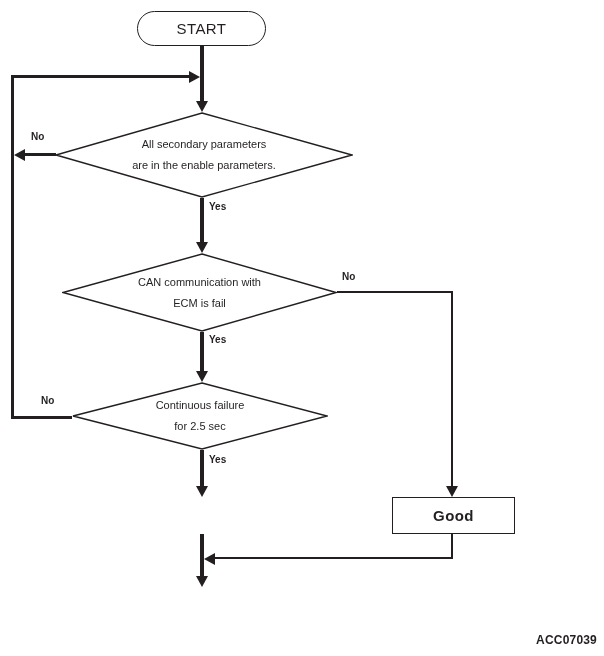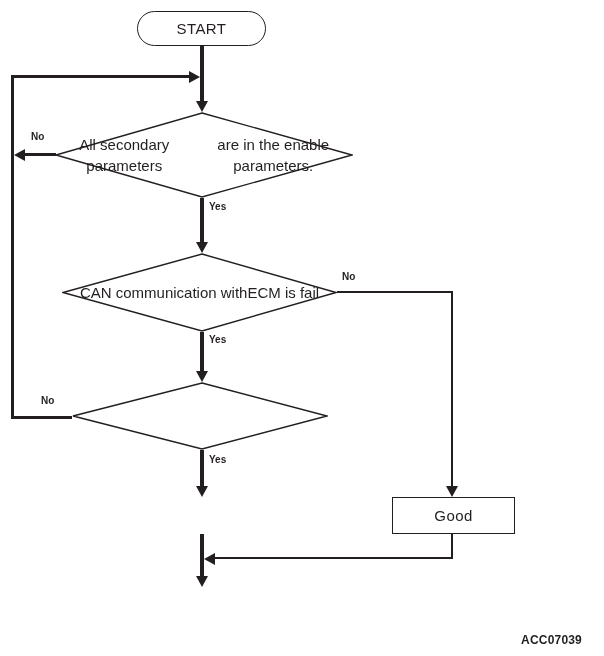--- a/index.html
+++ b/index.html
@@ -26,30 +26,30 @@
     border: 1.4px solid #231f20;
     box-sizing: border-box;
     font-size: 15px;
     letter-spacing: 0.4px;
   }
   .terminal { border-radius: 18px; }
   .dsvg { position: absolute; }
   .dtext {
     position: absolute;
     display: flex;
-    flex-direction: row;
+    flex-direction: column;
     align-items: center;
     justify-content: center;
     text-align: center;
-    font-size: 15px;
+    font-size: 11px;
     line-height: 21px;
     pointer-events: none;
   }
   .elabel { position: absolute; font-size: 10px; background: transparent; font-weight: bold; }
-  .figcode { position: absolute; right: 22px; top: 633px; font-size: 12px; font-weight: bold; letter-spacing: 0.2px; }
+  .figcode { position: absolute; right: 7px; top: 633px; font-size: 12px; font-weight: bold; letter-spacing: 0.2px; }
 </style>
 </head>
 <body>
 
 <div class="canvas">
 
   <div class="ln" style="left:200px; top:46px; width:4px; height:57px;"></div>
   <div class="arr down" style="left:196px; top:101px;"></div>
 
   <div class="ln" style="left:12px; top:75px; width:177px; height:3px;"></div>
@@ -93,27 +93,31 @@
     <polygon points="140,1 274,39.5 140,78 1,39.5" fill="#ffffff" stroke="#231f20" stroke-width="1.4"></polygon>
   </svg>
   <div class="dtext" style="left:62px; top:253px; width:275px; height:79px;">
     <div>CAN communication with</div>
     <div>ECM is fail</div>
   </div>
 
   <svg class="dsvg" style="left:72px; top:382px;" width="256" height="68">
     <polygon points="130,1 255,34 130,67 1,34" fill="#ffffff" stroke="#231f20" stroke-width="1.4"></polygon>
   </svg>
+  <div class="dtext" style="left:72px; top:382px; width:256px; height:68px;">
+    <div>Continuous failure</div>
+    <div>for 2.5 sec</div>
+  </div>
 
   <div class="node terminal" style="left:137px; top:11px; width:129px; height:35px;">
     <span>START</span>
   </div>
 
 
-  <div class="node" style="left:392px; top:497px; width:123px; height:37px;">
+  <div class="node" style="left:392px; top:497px; width:123px; height:37px;font-weight:bold;">
     <span>Good</span>
   </div>
 
 
   <div class="elabel" style="left:31px; top:131px;">No</div>
   <div class="elabel" style="left:209px; top:201px;">Yes</div>
   <div class="elabel" style="left:342px; top:271px;">No</div>
   <div class="elabel" style="left:209px; top:334px;">Yes</div>
   <div class="elabel" style="left:41px; top:395px;">No</div>
   <div class="elabel" style="left:209px; top:454px;">Yes</div>

